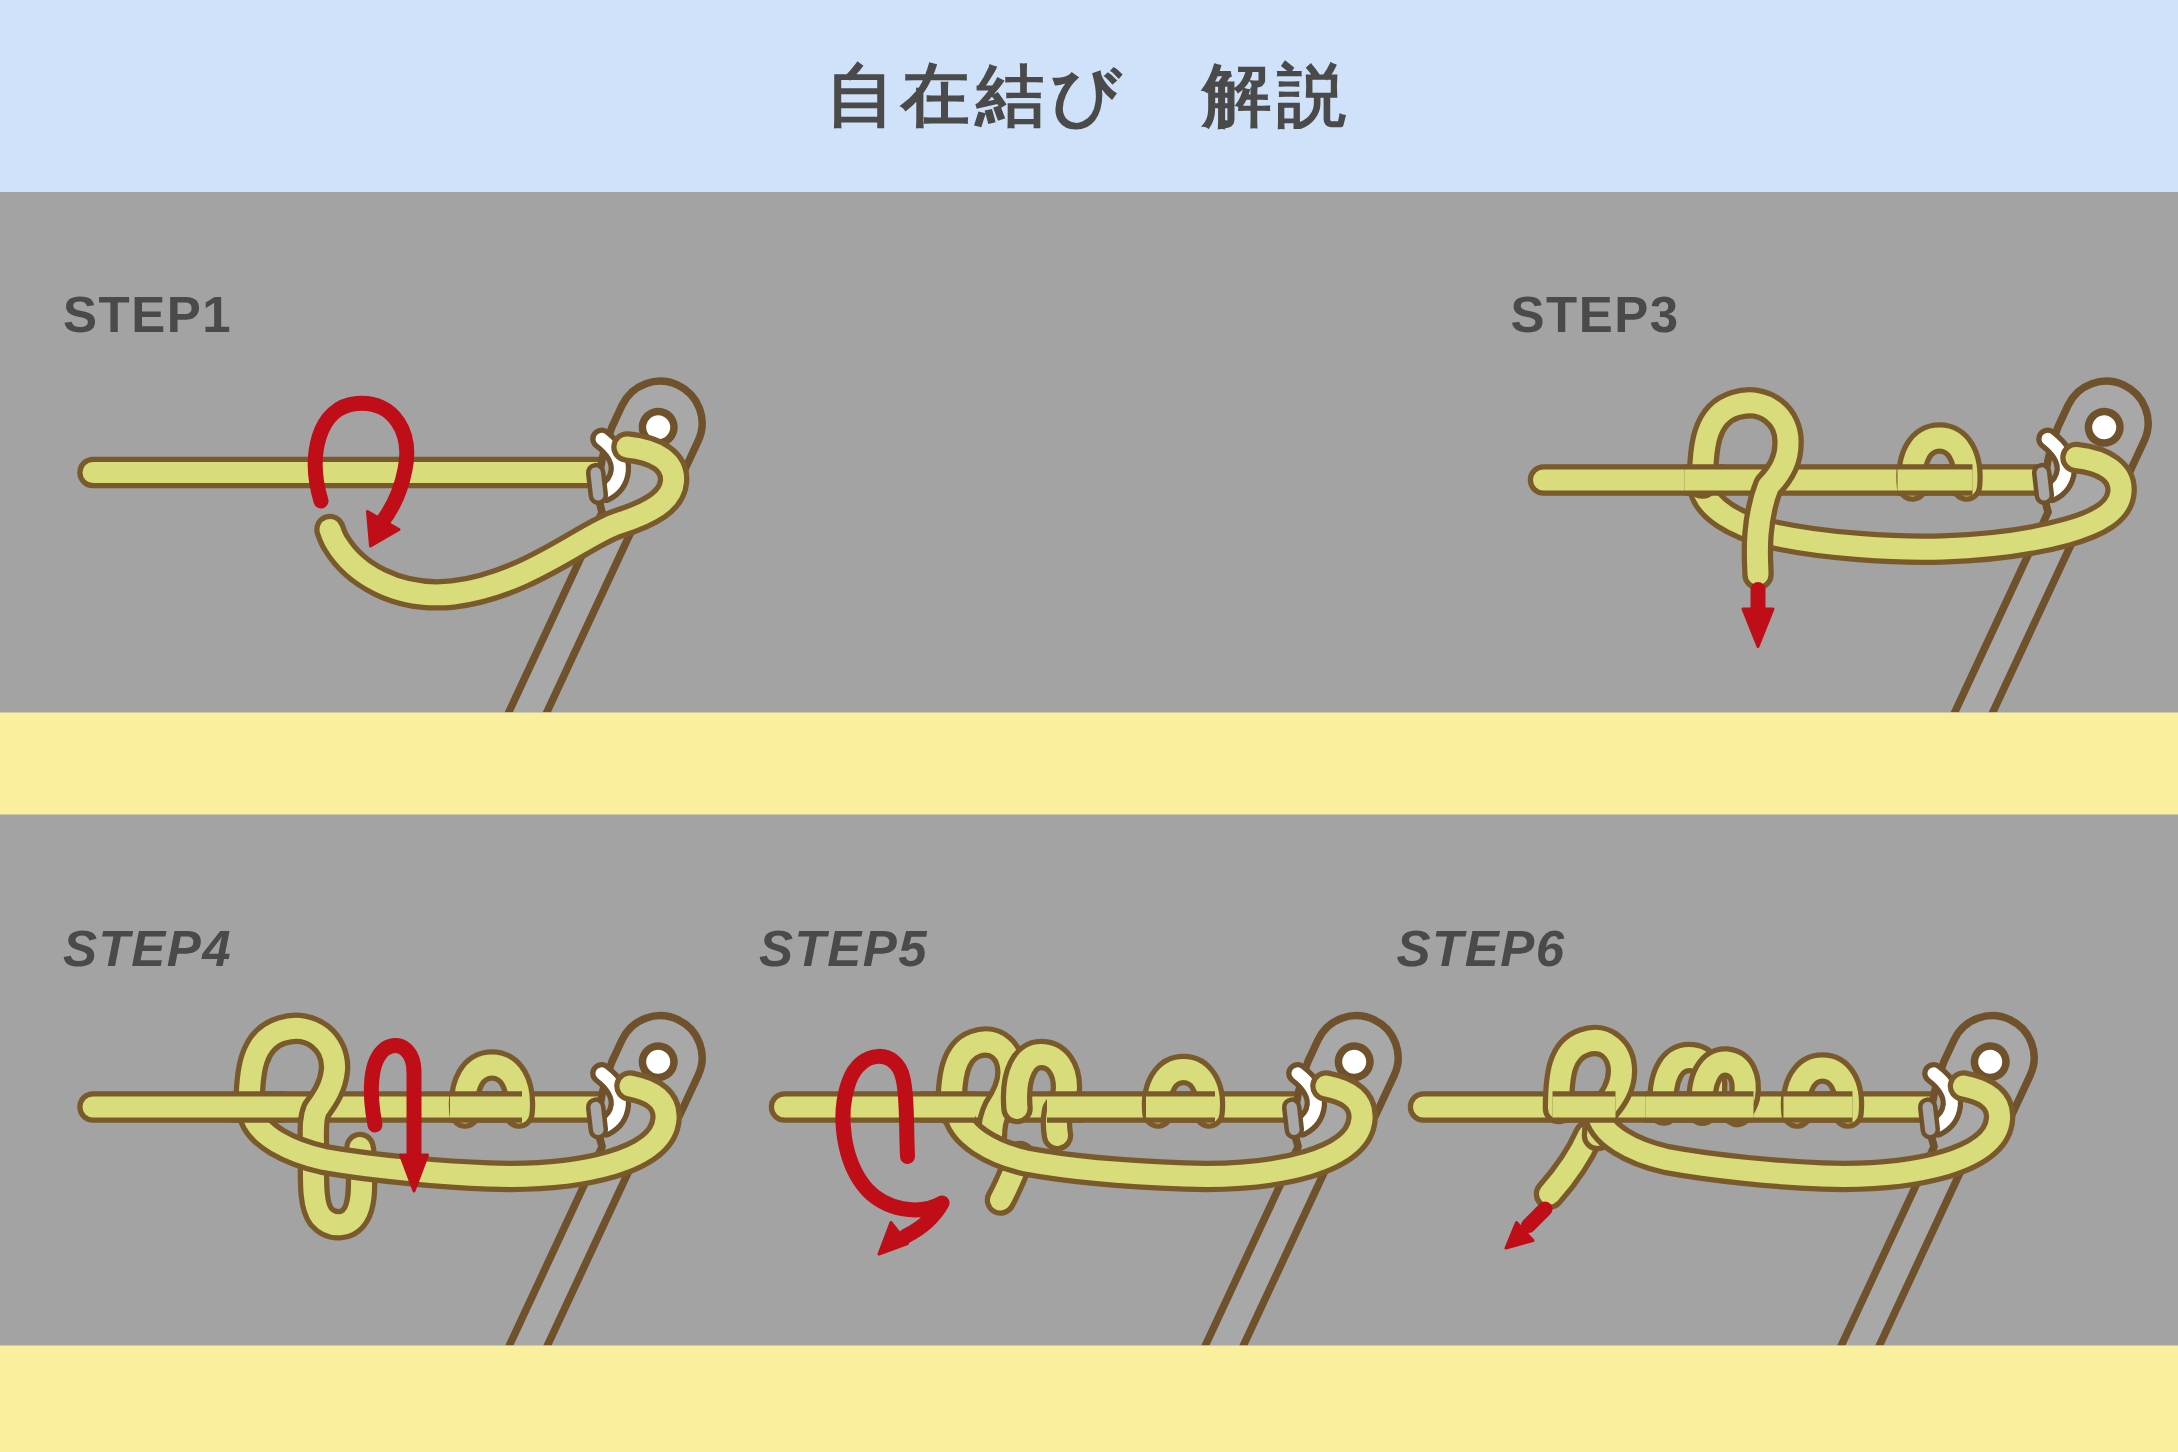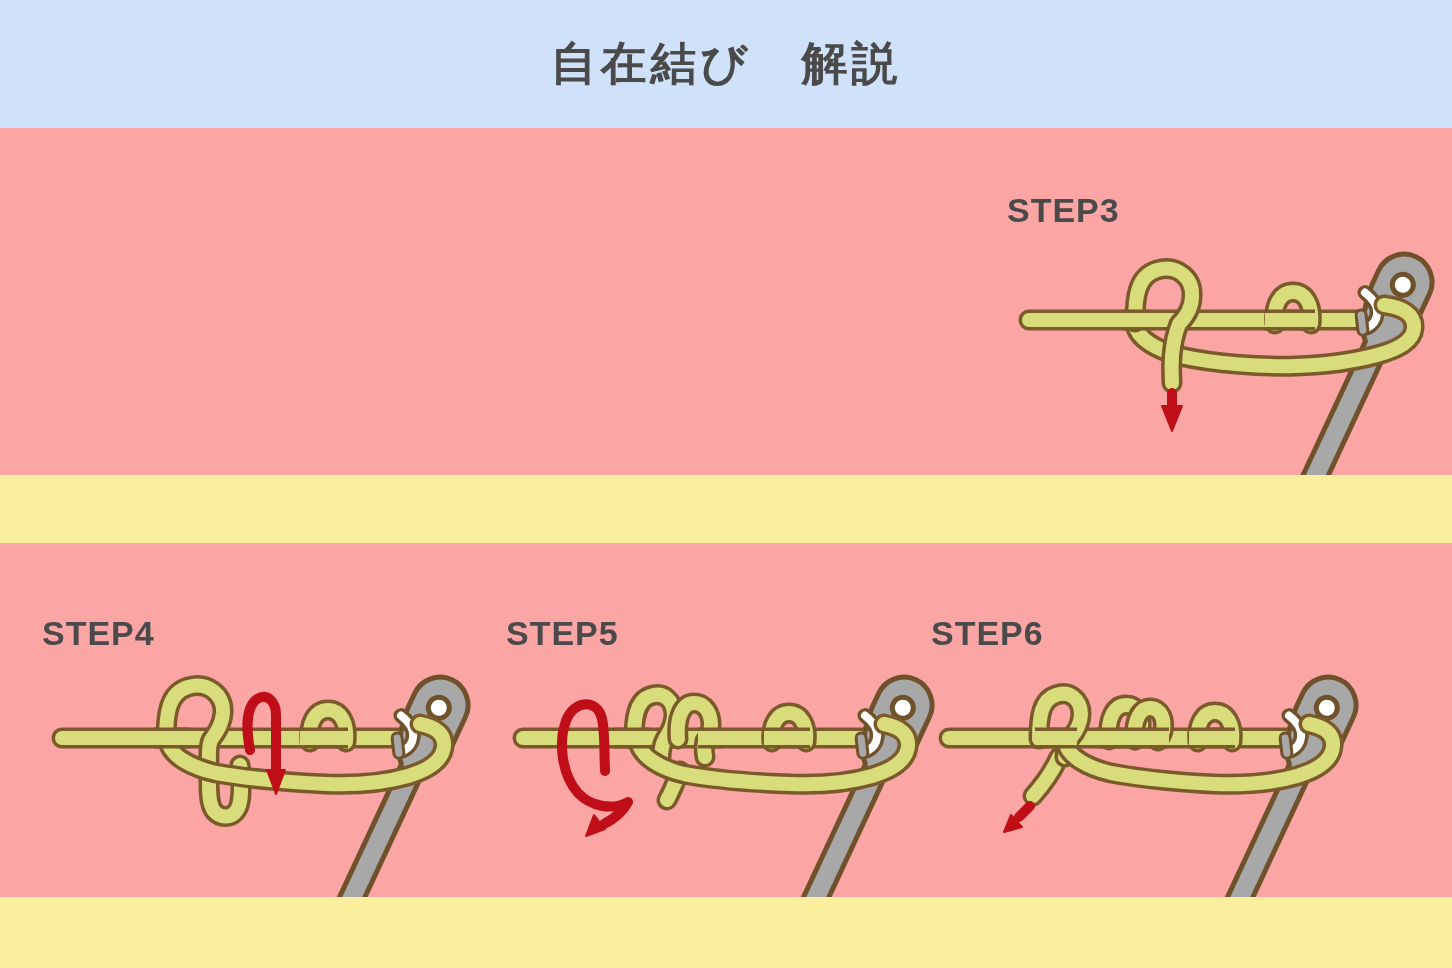--- a/index.html
+++ b/index.html
@@ -1,27 +1,27 @@
 <!DOCTYPE html>
 <html><head>
 <meta charset="utf-8">
 <style>
   html,body{margin:0;padding:0;background:#ffffff;}
-  .stage{position:relative;width:1452px;height:968px;background:#fca5a5;overflow:hidden;
+  .stage{position:relative;width:1452px;height:968px;background:#a3a3a3;overflow:hidden;
          font-family:"Liberation Sans", sans-serif;text-align:right;}
   .titlebar{position:absolute;left:0;top:0;width:1452px;height:128px;background:#cfe2fa;
             display:flex;align-items:center;justify-content:center;}
   .titlebar h1{margin:0;font-size:46px;font-weight:700;color:#4a4a4a;letter-spacing:4px;
                font-family:"Liberation Sans","DejaVu Sans",sans-serif;}
   .band{position:absolute;left:0;width:1452px;background:#f9ef9c;z-index:3;}
   .band.one{top:475px;height:68px;}
   .band.two{top:897px;height:71px;}
   .step{position:absolute;width:500px;overflow:hidden;z-index:1;}
   .step.r1{top:128px;height:347px;}
-  .step.r2{top:543px;height:406px;}
+  .step.r2{top:543px;height:406px;font-style:italic;}
   .step-label{position:absolute;left:42px;font-size:34px;font-weight:700;color:#4a4a4a;
               letter-spacing:1px;}
   .r1 .step-label{top:63px;}
   .r2 .step-label{top:71px;}
   .step svg{position:absolute;left:0;top:0;}
   
   .ro{fill:none;stroke:#7a5a2b;stroke-width:21;stroke-linecap:round;stroke-linejoin:round;}
   .ri{fill:none;stroke:#d8dc7a;stroke-width:14;stroke-linecap:round;stroke-linejoin:round;}
   .po{fill:none;stroke:#7a5a2b;stroke-width:21;stroke-linecap:butt;}
   .pi{fill:none;stroke:#d8dc7a;stroke-width:14;stroke-linecap:butt;}
@@ -96,20 +96,37 @@
       <path id="s6p1" d="M 146 195 H 188"></path>
       <path id="s6p2" d="M 208 195 H 280"></path>
       <path id="s6p3" d="M 300 195 H 346"></path>
     </defs>
   </svg>
 
   <header class="titlebar">
     <h1>自在結び　解説</h1>
   </header>
 
+  <div class="step r1" style="left:0">
+    <div class="step-label">STEP1</div>
+    <svg width="500" height="347" viewBox="0 0 500 347">
+      <use href="#s1r" class="ro"></use>
+        <use href="#s1r" class="ri"></use>
+      <g transform="translate(435,165) rotate(25)">
+          <use href="#peg"></use>
+        </g>
+      <use href="#s1k" class="ro"></use>
+        <use href="#s1k" class="ri"></use>
+      <g transform="translate(435,165) rotate(25)">
+          <use href="#tip"></use>
+        </g>
+      <path class="ar" d="M 214 206 C 205 176 212 143 238 141 C 263 139 275 161 270 185 C 267 201 261 212 254 221"></path>
+      <polygon class="ah" points="247,236 245,213 266,225"></polygon>
+    </svg>
+  </div>
 
 
   <div class="step r1" style="left:965px">
     <div class="step-label">STEP3</div>
     <svg width="500" height="347" viewBox="0 0 500 347">
       <use href="#s3r" class="ro"></use>
         <use href="#s3r" class="ri"></use>
       <g transform="translate(434,165) rotate(25)">
           <use href="#peg"></use>
         </g>

